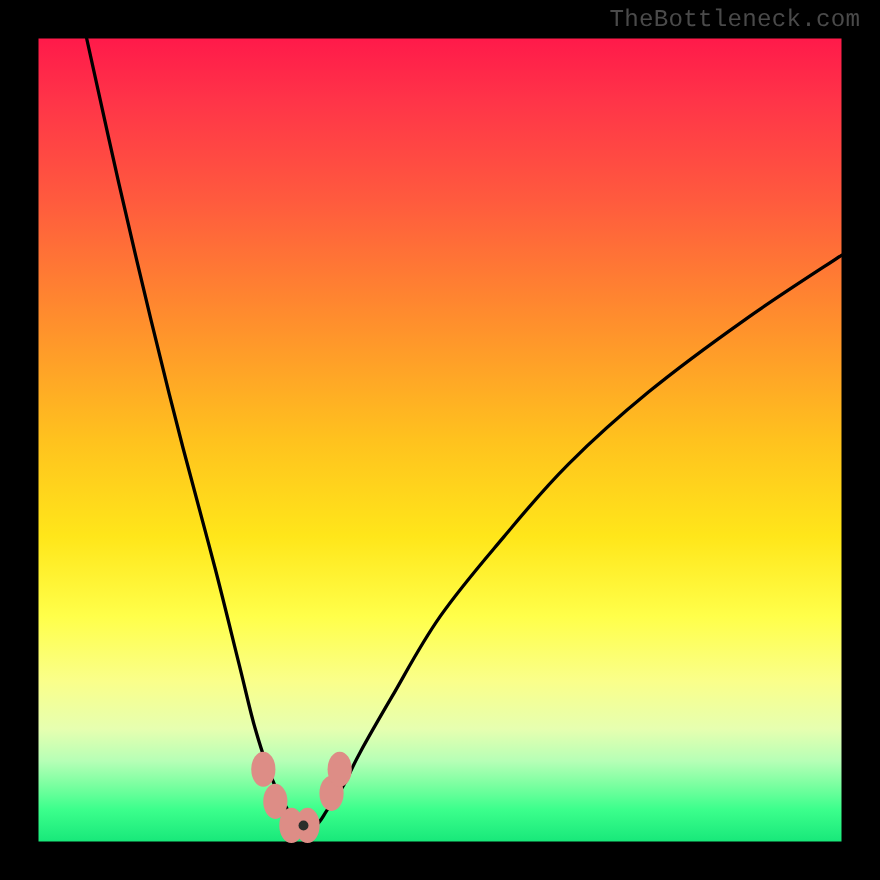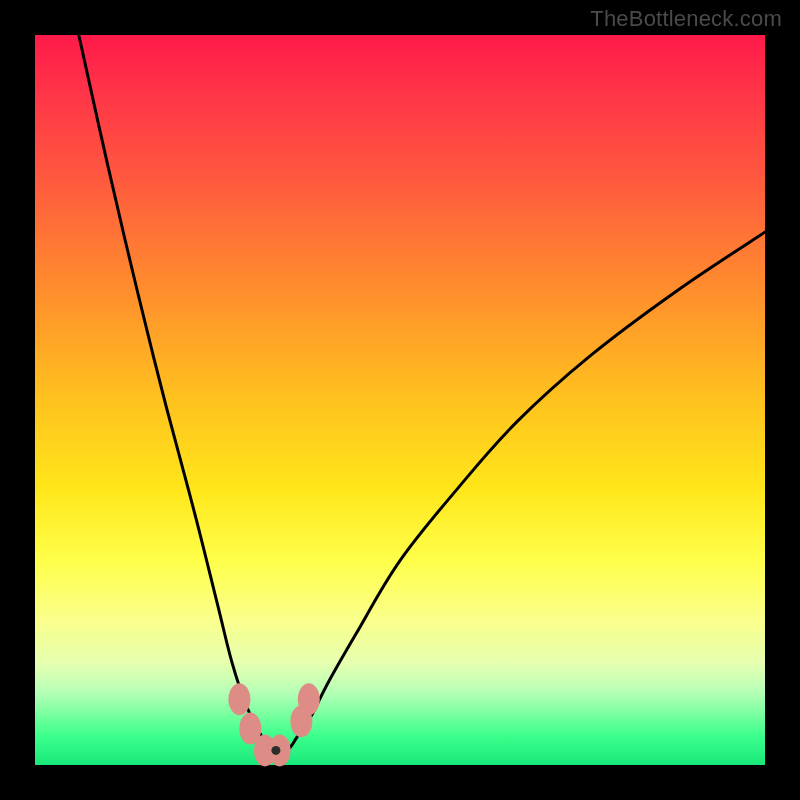--- a/index.html
+++ b/index.html
@@ -9,20 +9,21 @@
     height: 800px;
     background: #000;
     font-family: Arial, Helvetica, sans-serif;
     overflow: hidden;
   }
   .stage {
     position: relative;
     width: 800px;
     height: 800px;
     background: #000;
+    font-family: Liberation Mono, monospace;
   }
   .plot-area {
     position: absolute;
     left: 35px;
     top: 35px;
     width: 730px;
     height: 730px;
     background: linear-gradient(to bottom,
       #ff1a4a 0%,
       #ff3548 8%,

